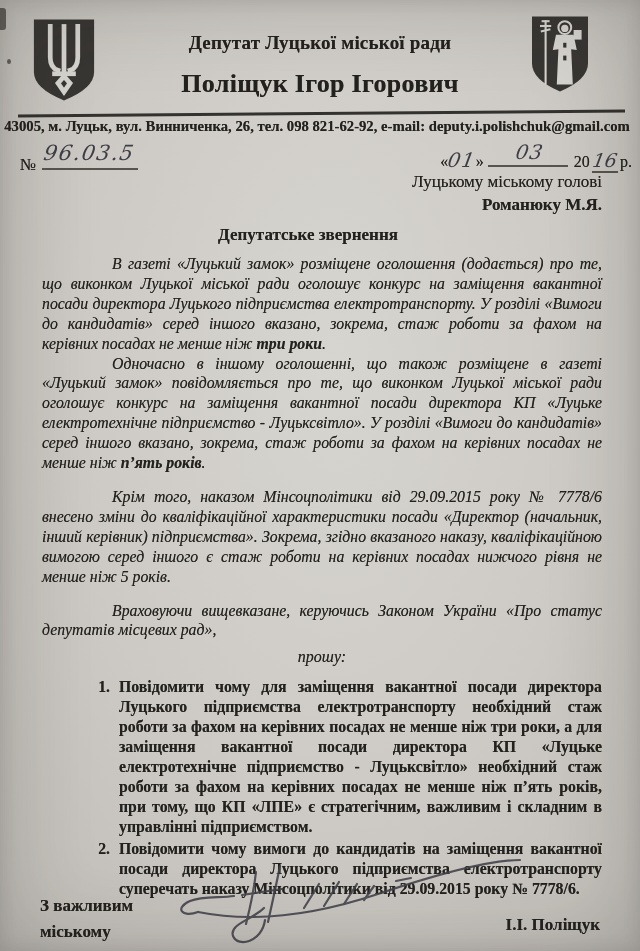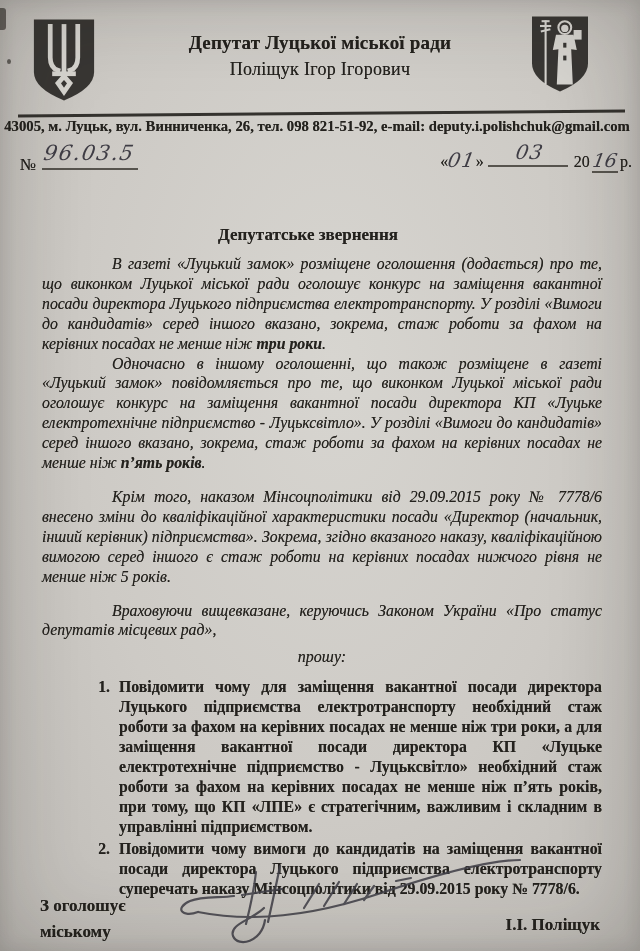--- a/index.html
+++ b/index.html
@@ -16,21 +16,21 @@
   .page::after{
     content:"";position:absolute;inset:0;pointer-events:none;
     box-shadow:inset 0 0 90px rgba(30,28,25,.22), inset 0 0 18px rgba(30,28,25,.12);
   }
   
   .emblem{position:absolute;}
   .emblem-left{left:28px;top:17px;width:72px;height:86px;}
   .emblem-right{left:526px;top:14px;width:68px;height:80px;}
   .header-text{position:absolute;left:105px;right:105px;top:32px;text-align:center;}
   .header-line1{font-size:19px;font-weight:bold;letter-spacing:.2px;}
-  .header-line2{font-size:18px;font-weight:normal;margin-top:5px;letter-spacing:.3px;}
+  .header-line2{font-size:26px;font-weight:bold;margin-top:15px;letter-spacing:.3px;}
   .header-rule{position:absolute;left:18px;right:15px;top:112px;height:2.6px;background:#34322e;transform:rotate(-.45deg);}
   .address-line{position:absolute;left:0;right:6px;top:118px;text-align:center;font-size:14.7px;font-weight:bold;}
   
   .doc-number{position:absolute;left:20px;top:150px;font-size:17px;}
   .number-underline{display:inline-block;position:relative;width:96px;height:18px;margin-left:6px;border-bottom:2px solid #57544e;vertical-align:baseline;}
   .number-underline .hw{position:absolute;left:2px;top:-9px;white-space:nowrap;}
   .hw{
     font-family:"DejaVu Serif",serif;font-style:italic;color:#3f3d45;
     display:inline-block;transform:skewX(-10deg);text-shadow:none;
   }
@@ -100,49 +100,51 @@
         <rect x="44" y="52" width="4" height="6"></rect>
       </g>
     </svg>
   </div>
 
   <div class="header-text">
     <div class="header-line1">Депутат Луцької міської ради</div>
     <div class="header-line2">Поліщук Ігор Ігорович</div>
   </div>
   <div class="header-rule"></div>
-  <div class="address-line">43005, м. Луцьк, вул. Винниченка, 26, тел. 098 821-51-92, e-mail: deputy.i.polishchuk@gmail.com</div>
+  <div class="address-line">43005, м. Луцьк, вул. Винниченка, 26, тел. 098 821-62-92, e-mail: deputy.i.polishchuk@gmail.com</div>
 
   <div class="doc-number">
     <span>№</span><span class="number-underline"><span class="hw hw-number">96.03.5</span></span>
   </div>
 
   <div class="date-block">
     <span>«</span><span class="hw hw-day">01</span><span>»</span><span class="month-underline"><span class="hw hw-month">03</span></span><span>20</span><span class="year-wrap"><span class="hw hw-year">16</span></span><span>р.</span>
   </div>
 
   <div class="addressee">
+    <div>Луцькому міському голові</div>
+    <div class="addressee-name">Романюку М.Я.</div>
   </div>
 
   <div class="doc-title">Депутатське звернення</div>
 
   <div class="body-text">
     <p><span>В газеті «Луцький замок» розміщене оголошення (додається) про те, що виконком Луцької міської ради оголошує конкурс на заміщення вакантної посади директора Луцького підприємства електротранспорту. У розділі «Вимоги до кандидатів» серед іншого вказано, зокрема, стаж роботи за фахом на керівних посадах не менше ніж </span><b>три роки</b><span>.</span></p>
     <p><span>Одночасно в іншому оголошенні, що також розміщене в газеті «Луцький замок» повідомляється про те, що виконком Луцької міської ради оголошує конкурс на заміщення вакантної посади директора КП «Луцьке електротехнічне підприємство - Луцьксвітло». У розділі «Вимоги до кандидатів» серед іншого вказано, зокрема, стаж роботи за фахом на керівних посадах не менше ніж </span><b>п’ять років</b><span>.</span></p>
     <p class="gap-top">Крім того, наказом Мінсоцполітики від 29.09.2015 року № 7778/6 внесено зміни до кваліфікаційної характеристики посади «Директор (начальник, інший керівник) підприємства». Зокрема, згідно вказаного наказу, кваліфікаційною вимогою серед іншого є стаж роботи на керівних посадах нижчого рівня не менше ніж 5 років.</p>
     <p class="gap-top">Враховуючи вищевказане, керуючись Законом України «Про статус депутатів місцевих рад»,</p>
     <p class="request-word">прошу:</p>
     <ol class="request-list">
       <li>Повідомити чому для заміщення вакантної посади директора Луцького підприємства електротранспорту необхідний стаж роботи за фахом на керівних посадах не менше ніж три роки, а для заміщення вакантної посади директора КП «Луцьке електротехнічне підприємство - Луцьксвітло» необхідний стаж роботи за фахом на керівних посадах не менше ніж п’ять років, при тому, що КП «ЛПЕ» є стратегічним, важливим і складним в управлінні підприємством.</li>
       <li>Повідомити чому вимоги до кандидатів на заміщення вакантної посади директора Луцького підприємства електротранспорту суперечать наказу Мінсоцполітики від 29.09.2015 року № 7778/6.</li>
     </ol>
   </div>
 
   <div class="closing-block">
-    <div>З оголошує</div>
+    <div>З важливим</div>
     <div>міському</div>
   </div>
 
   <svg class="signature" viewBox="0 0 380 101">
     <g stroke="#43424a" stroke-width="2.2" fill="none" stroke-linecap="round" stroke-linejoin="round" opacity=".88">
       <path d="M30 62 C90 74 150 64 210 44 C270 24 325 10 352 10"></path>
       <path d="M30 62 C14 68 6 58 22 51 C34 46 52 48 66 46"></path>
       <path d="M88 22 C86 40 82 58 78 74"></path>
       <path d="M112 16 C108 36 104 54 100 72"></path>
       <path d="M74 45 L114 39"></path>

